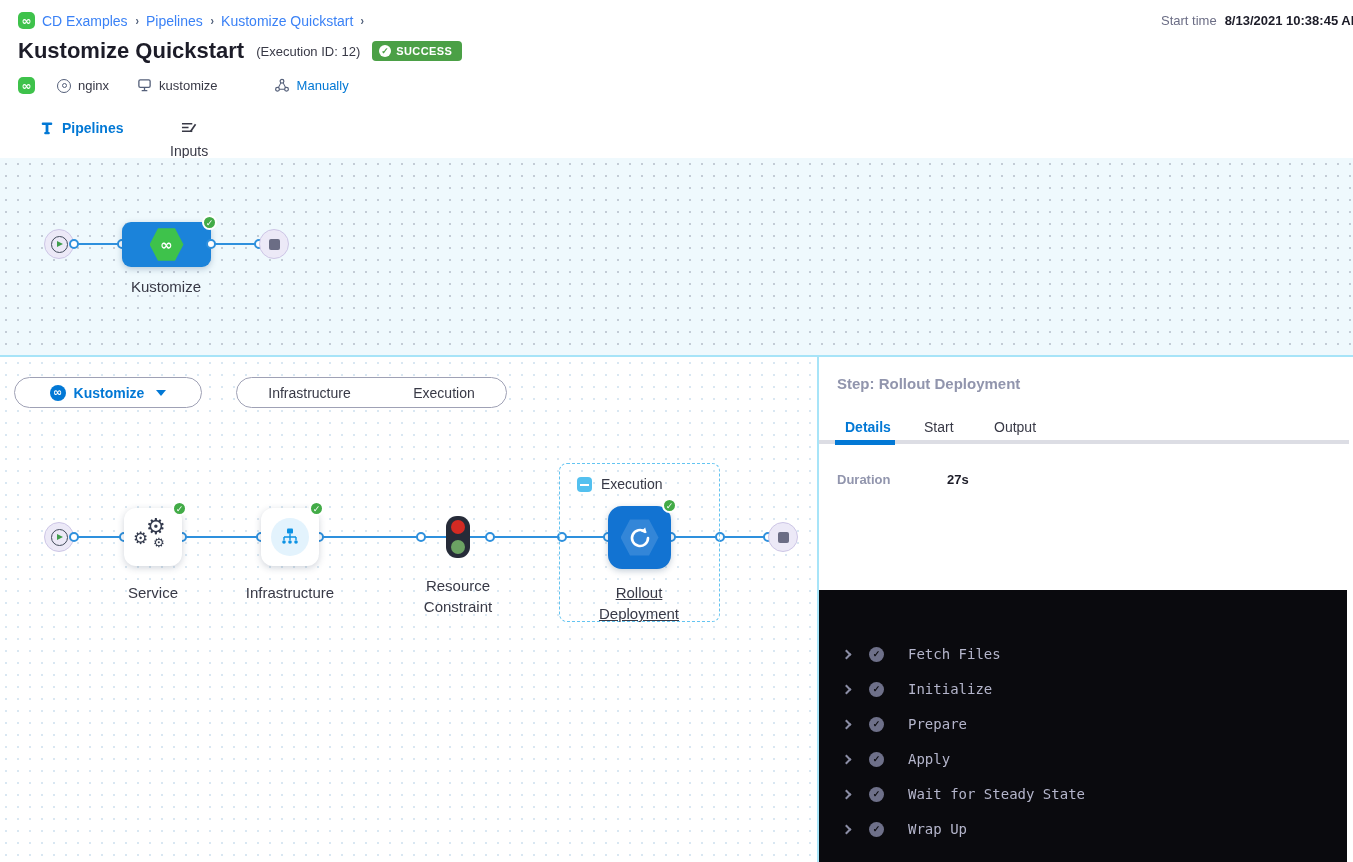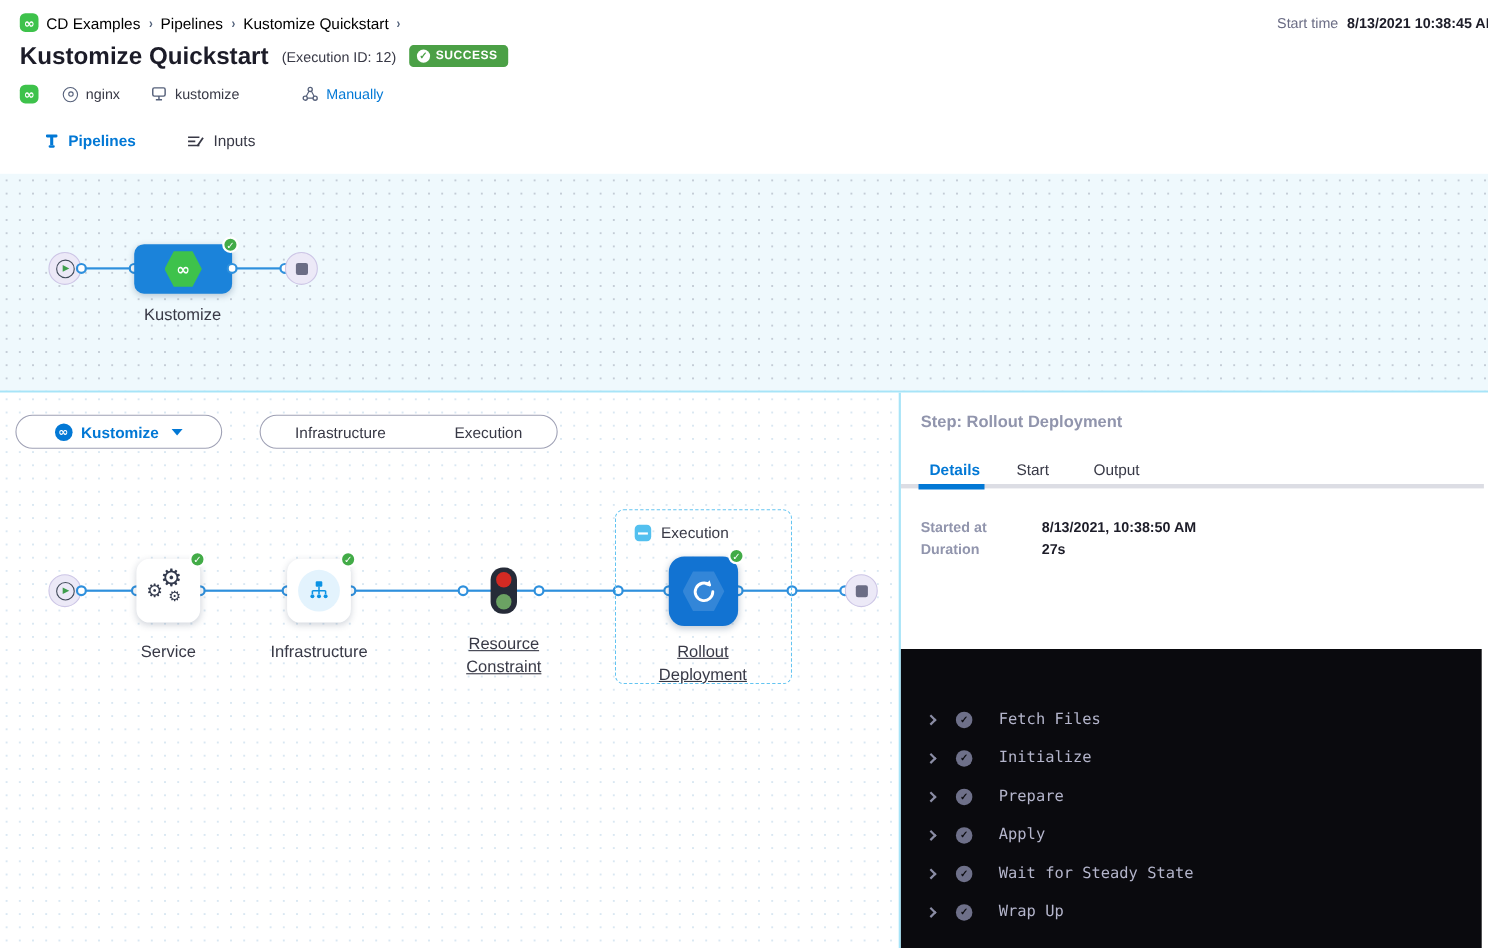--- a/index.html
+++ b/index.html
@@ -3,21 +3,21 @@
 <meta charset="utf-8">
 <style>
   * { margin:0; padding:0; box-sizing:border-box; }
   html,body { width:1353px; height:862px; overflow:hidden; background:#fff;
     font-family:"Liberation Sans", sans-serif; }
   body { position:relative; }
 
   
   .page-header { position:absolute; top:0; left:0; width:1353px; height:110px; background:#fff; }
   .breadcrumb { position:absolute; top:12px; left:18px; display:flex; align-items:center; gap:7px; font-size:14px; }
-  .crumb { color:#000000; white-space:nowrap; cursor:pointer; }
+  .crumb { color:#3b82f6; white-space:nowrap; cursor:pointer; }
   .crumb-sep { color:#51607a; font-size:13px; font-weight:700; transform:scaleX(.8); }
   .hlogo { width:17px; height:17px; border-radius:5px; background:#3ec24b; color:#fff; display:inline-flex;
     align-items:center; justify-content:center; font-size:12px; font-weight:700; font-family:"DejaVu Sans",sans-serif; }
   .title-row { position:absolute; top:38px; left:18px; display:flex; align-items:center; gap:12px; }
   .page-title { font-size:22px; font-weight:700; color:#1c1c28; }
   .exec-id { font-size:13px; color:#383946; }
   .status-badge { background:#4ba046; color:#fff; font-size:11px; font-weight:700; letter-spacing:.4px;
     border-radius:4px; padding:4px 10px 4px 7px; display:flex; align-items:center; gap:5px; }
   .status-badge .bcheck { width:12px; height:12px; border-radius:50%; background:#fff; color:#4ba046;
     font-size:9px; display:flex; align-items:center; justify-content:center; font-weight:700; }
@@ -168,21 +168,21 @@
 
 <div class="tabbar">
   <div class="main-tab active" style="left:40px;">
     <svg width="14" height="15" viewBox="0 0 16 16">
       <rect x="2" y="1" width="12" height="3" rx="1.2" fill="#0278d5"></rect>
       <rect x="6.4" y="3" width="3.2" height="9" fill="#0278d5"></rect>
       <rect x="4.8" y="12" width="6.4" height="2.6" rx="1.2" fill="#0278d5"></rect>
     </svg>
     <span>Pipelines</span>
   </div>
-  <div class="main-tab idle" style="left:170px;">
+  <div class="main-tab idle" style="left:170px;flex-direction:column;">
     <svg width="16" height="15" viewBox="0 0 17 16">
       <path d="M1 4h11M1 8h7M1 12h11" stroke="#383946" stroke-width="1.6"></path>
       <path d="M10 12.5 15.5 4.5" stroke="#383946" stroke-width="1.8"></path>
     </svg>
     <span>Inputs</span>
   </div>
   <div class="tab-underline-track"></div>
   <div class="tab-underline-active"></div>
 </div>
 
@@ -261,21 +261,21 @@
       </svg>
     </span>
     <span class="check-badge" style="right:-5px;top:-7px;">✓</span>
   </div>
   <div class="node-label" style="left:221px;top:225px;width:138px;">Infrastructure</div>
 
   <div class="tlight" style="left:446px;top:159px;">
     <span class="red"></span>
     <span class="green"></span>
   </div>
-  <div class="node-label" style="left:408px;top:218px;width:100px;text-decoration:underline;">Resource Constraint</div>
+  <div class="node-label" style="left:408px;top:218px;width:100px;">Resource Constraint</div>
 
   <div class="exec-group">
     <span class="minus-chip"></span>
     <span class="exec-group-label">Execution</span>
   </div>
 
   <div class="stage-node-blue rollout-node">
     <span class="hex-water"></span>
     <svg width="24" height="24" viewBox="0 0 24 24" style="position:relative;">
       <path d="M20 12a8 8 0 1 1-3-6.2" fill="none" stroke="#fff" stroke-width="2.6" stroke-linecap="round"></path>
@@ -293,24 +293,20 @@
 <div class="side-panel">
   <div class="panel-title">Step: Rollout Deployment</div>
   <div class="panel-tab active" style="left:26px;">Details</div>
   <div class="panel-tab" style="left:105px;">Start</div>
   <div class="panel-tab" style="left:175px;">Output</div>
   <div class="panel-track"></div>
   <div class="panel-track-active"></div>
 
   <div class="fields">
     <div class="frow">
-      <span class="flabel">Started at</span>
-      <span class="fvalue">8/13/2021, 10:38:50 AM</span>
-    </div>
-    <div class="frow">
       <span class="flabel">Duration</span>
       <span class="fvalue">27s</span>
     </div>
   </div>
 
   <div class="logs">
     <div class="log-row" style="top:54px;">
       <span class="chev"></span>
       <span class="log-check">✓</span>
       <span class="log-text">Fetch Files</span>

